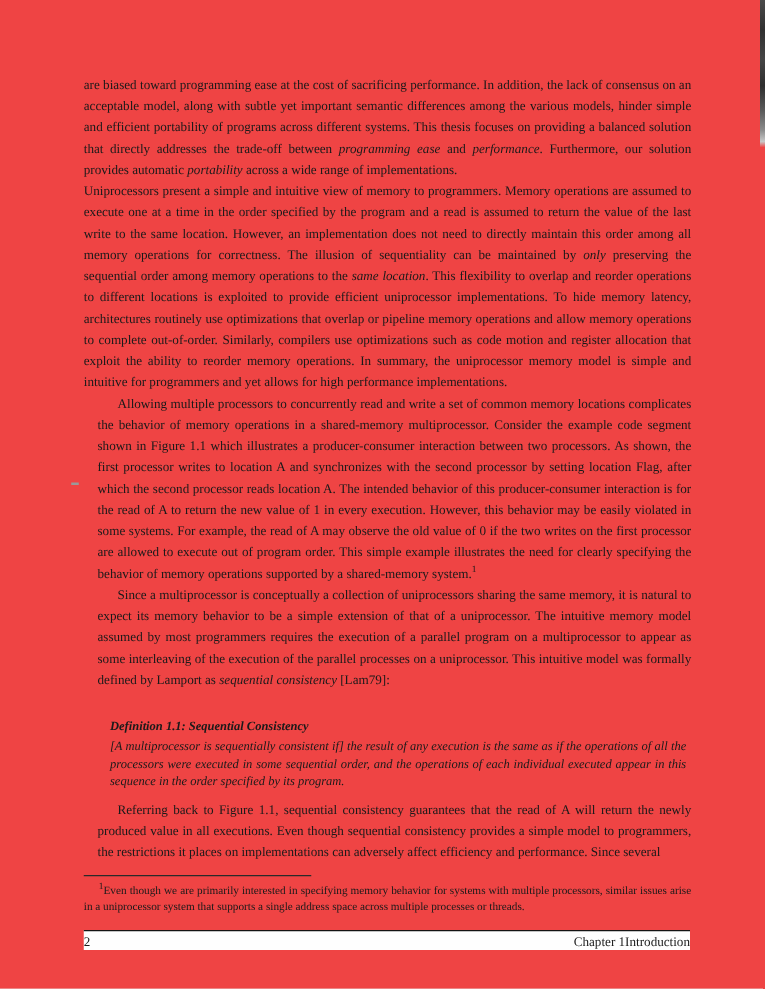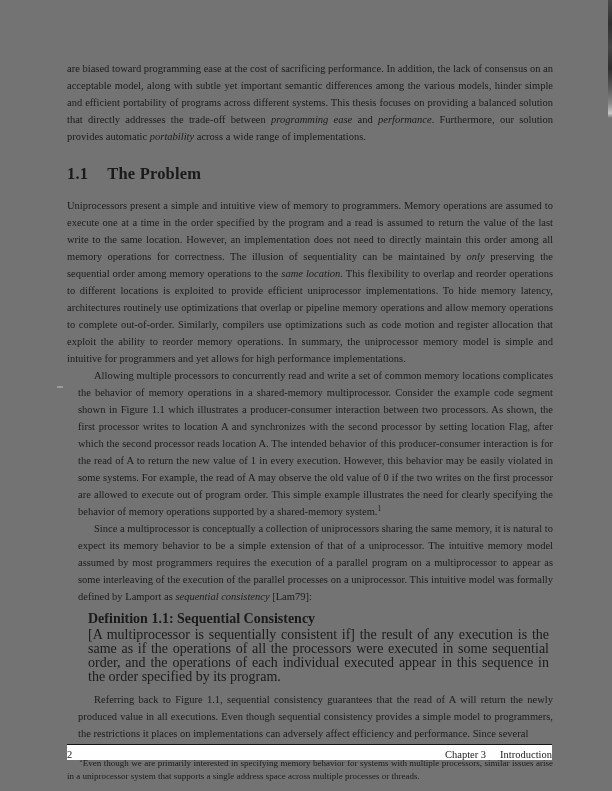--- a/index.html
+++ b/index.html
@@ -1,21 +1,21 @@
 <!DOCTYPE html>
 <html lang="en"><head>
 <meta charset="utf-8">
 <style>
   html, body { margin: 0; padding: 0; background: #e8e8e8; }
   .page {
     position: relative;
     width: 612px;
     height: 791px;
     margin: 0 auto;
-    background: #737373;
+    background: #ef4444;
     overflow: hidden;
     color: #1a1a1a;
     font-family: "Liberation Serif", "DejaVu Serif", serif;
     box-sizing: border-box;
   }
   .content {
     position: absolute;
     left: 67px;
     top: 60px;
     width: 486px;
@@ -29,24 +29,25 @@
   }
   .par.indent { text-indent: 16px; margin-left: 11px; }
   .heading {
     margin: 19px 0 13px 0;
     font-size: 16.5px;
     font-weight: bold;
     letter-spacing: 0.2px;
   }
   .heading .h-num { margin-right: 19px; }
   .definition {
-    margin: 7px 4px 7px 21px;
-    font-size: 14px;
+    margin: 22px 4px 7px 21px;
+    font-size: 10px;
     line-height: 14px;
     text-align: justify;
+    font-style: italic;
   }
   .def-title { font-weight: bold; margin-bottom: 2px; }
   sup.fn-mark {
     font-size: 7.5px;
     vertical-align: super;
     line-height: 0;
   }
   .footnote { margin-top: 9px; }
   .fn-rule {
     width: 182px;
@@ -67,21 +68,21 @@
     top: 744px;
     background: #fefefe;
   }
   .footer-rule { border-top: 1.8px solid #141414; }
   .footer-row {
     display: flex;
     justify-content: space-between;
     font-size: 10.5px;
     padding-top: 4px;
   }
-  .footer-right span + span { margin-left: 14px; }
+  .footer-right span + span { }
   .scan-strip {
     position: absolute;
     right: 0;
     top: 0;
     width: 4px;
     height: 118px;
     background: linear-gradient(to bottom,
       #4a4a4a 0%, #303030 20%, #454545 40%, #2e2e2e 58%,
       #5a5a5a 75%, #8a8a8a 88%, #c8c8c8 96%, rgba(255,255,255,0) 100%);
   }
@@ -99,21 +100,20 @@
 <body>
 
 <div class="page">
   <div class="scan-strip"></div>
   <div class="scan-speck"></div>
 
   <div class="content">
 
     <p class="par"><span>are biased toward programming ease at the cost of sacrificing performance. In addition, the lack of consensus on an acceptable model, along with subtle yet important semantic differences among the various models, hinder simple and efficient portability of programs across different systems. This thesis focuses on providing a balanced solution that directly addresses the trade-off between </span><em>programming ease</em><span> and </span><em>performance</em><span>. Furthermore, our solution provides automatic </span><em>portability</em><span> across a wide range of implementations.</span></p>
 
-    <h1 class="heading"><span class="h-num">1.1</span><span class="h-title">The Problem</span></h1>
 
     <p class="par"><span>Uniprocessors present a simple and intuitive view of memory to programmers. Memory operations are assumed to execute one at a time in the order specified by the program and a read is assumed to return the value of the last write to the same location. However, an implementation does not need to directly maintain this order among all memory operations for correctness. The illusion of sequentiality can be maintained by </span><em>only</em><span> preserving the sequential order among memory operations to the </span><em>same location</em><span>. This flexibility to overlap and reorder operations to different locations is exploited to provide efficient uniprocessor implementations. To hide memory latency, architectures routinely use optimizations that overlap or pipeline memory operations and allow memory operations to complete out-of-order. Similarly, compilers use optimizations such as code motion and register allocation that exploit the ability to reorder memory operations. In summary, the uniprocessor memory model is simple and intuitive for programmers and yet allows for high performance implementations.</span></p>
 
     <p class="par indent"><span>Allowing multiple processors to concurrently read and write a set of common memory locations complicates the behavior of memory operations in a shared-memory multiprocessor. Consider the example code segment shown in Figure 1.1 which illustrates a producer-consumer interaction between two processors. As shown, the first processor writes to location A and synchronizes with the second processor by setting location Flag, after which the second processor reads location A. The intended behavior of this producer-consumer interaction is for the read of A to return the new value of 1 in every execution. However, this behavior may be easily violated in some systems. For example, the read of A may observe the old value of 0 if the two writes on the first processor are allowed to execute out of program order. This simple example illustrates the need for clearly specifying the behavior of memory operations supported by a shared-memory system.</span><sup class="fn-mark">1</sup></p>
 
     <p class="par indent"><span>Since a multiprocessor is conceptually a collection of uniprocessors sharing the same memory, it is natural to expect its memory behavior to be a simple extension of that of a uniprocessor. The intuitive memory model assumed by most programmers requires the execution of a parallel program on a multiprocessor to appear as some interleaving of the execution of the parallel processes on a uniprocessor. This intuitive model was formally defined by Lamport as </span><em>sequential consistency</em><span> [Lam79]:</span></p>
 
     <div class="definition">
       <div class="def-title">Definition 1.1: Sequential Consistency</div>
       <div class="def-body">[A multiprocessor is sequentially consistent if] the result of any execution is the same as if the operations of all the processors were executed in some sequential order, and the operations of each individual executed appear in this sequence in the order specified by its program.</div>
@@ -125,16 +125,16 @@
       <div class="fn-rule"></div>
       <p class="fn-text"><sup class="fn-mark">1</sup><span>Even though we are primarily interested in specifying memory behavior for systems with multiple processors, similar issues arise in a uniprocessor system that supports a single address space across multiple processes or threads.</span></p>
     </div>
 
   </div>
 
   <div class="page-footer">
     <div class="footer-rule"></div>
     <div class="footer-row">
       <span>2</span>
-      <span class="footer-right"><span>Chapter 3</span><span>Introduction</span></span>
+      <span class="footer-right"><span>Chapter 1</span><span>Introduction</span></span>
     </div>
   </div>
 </div>
 
 </body></html>

